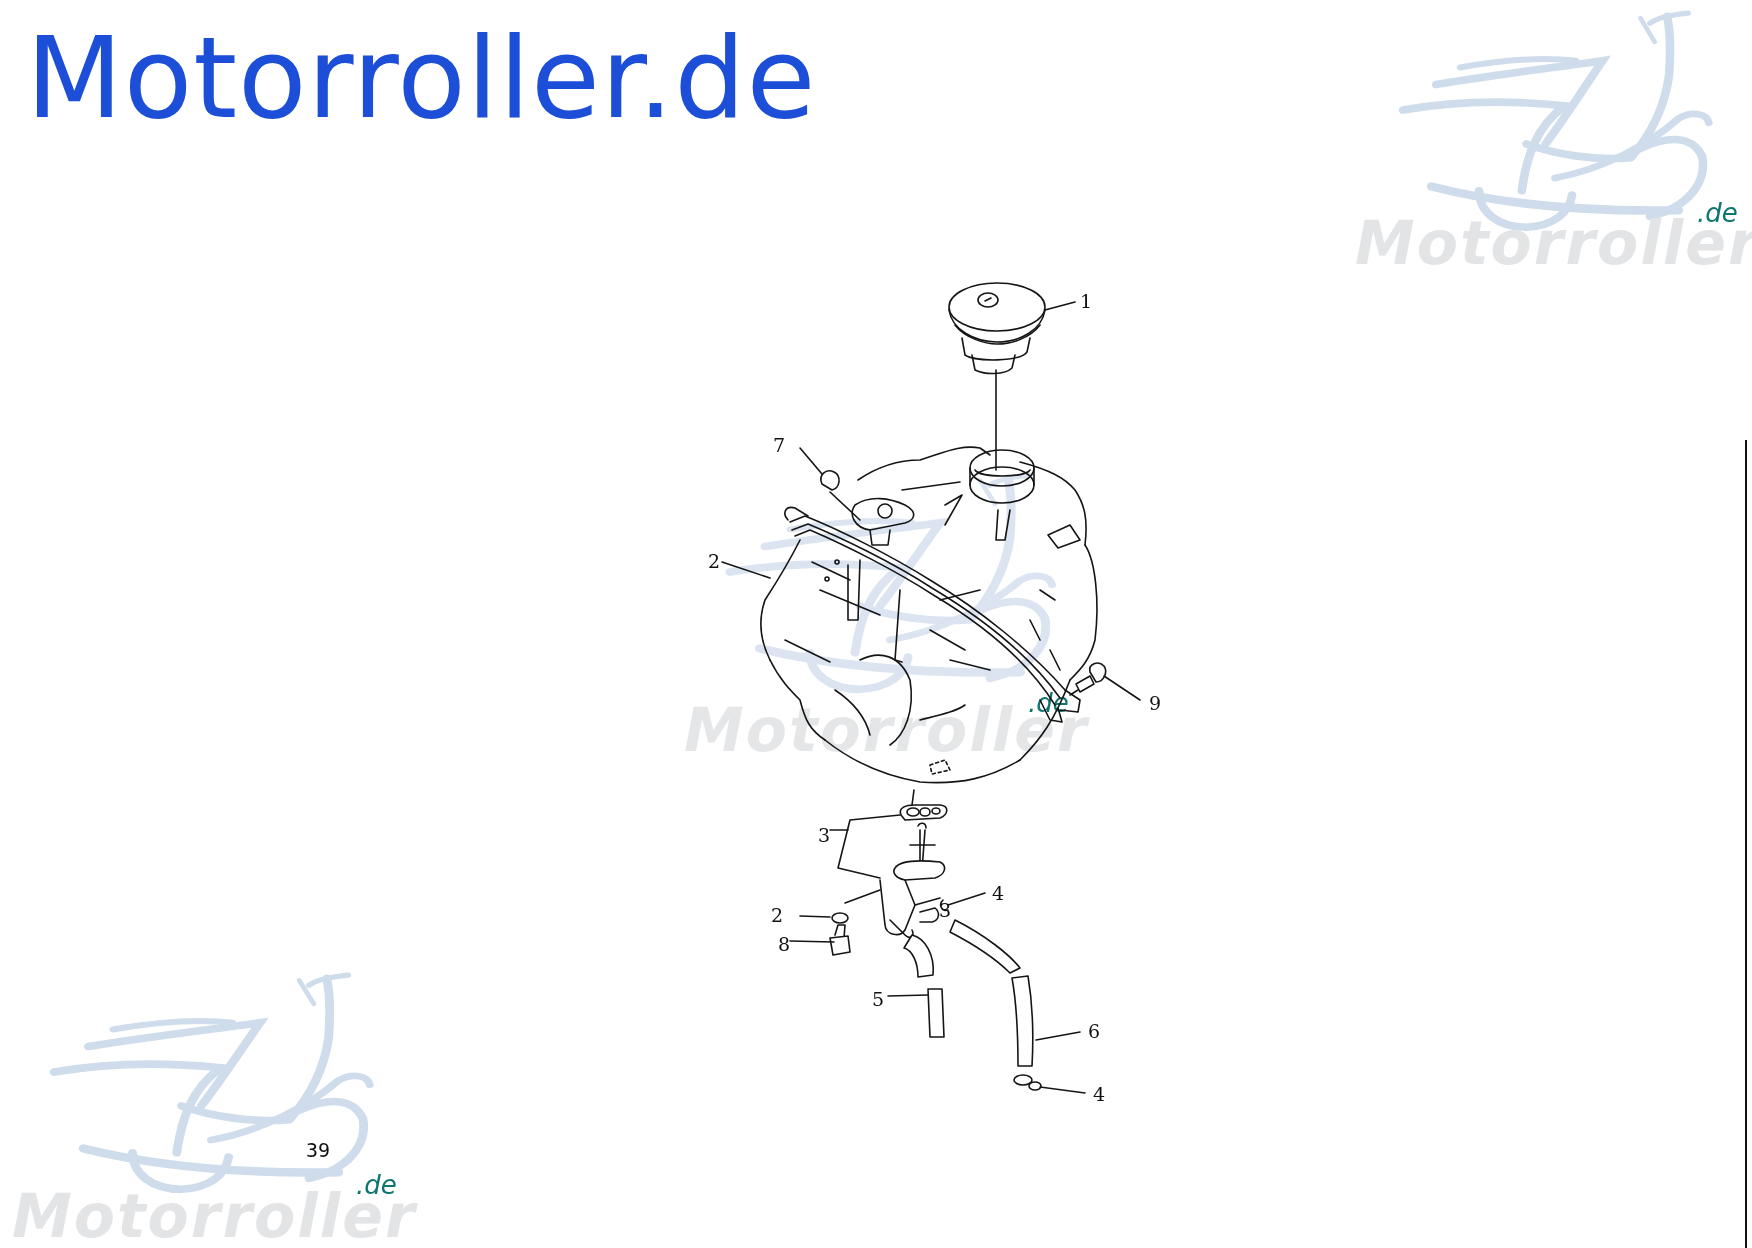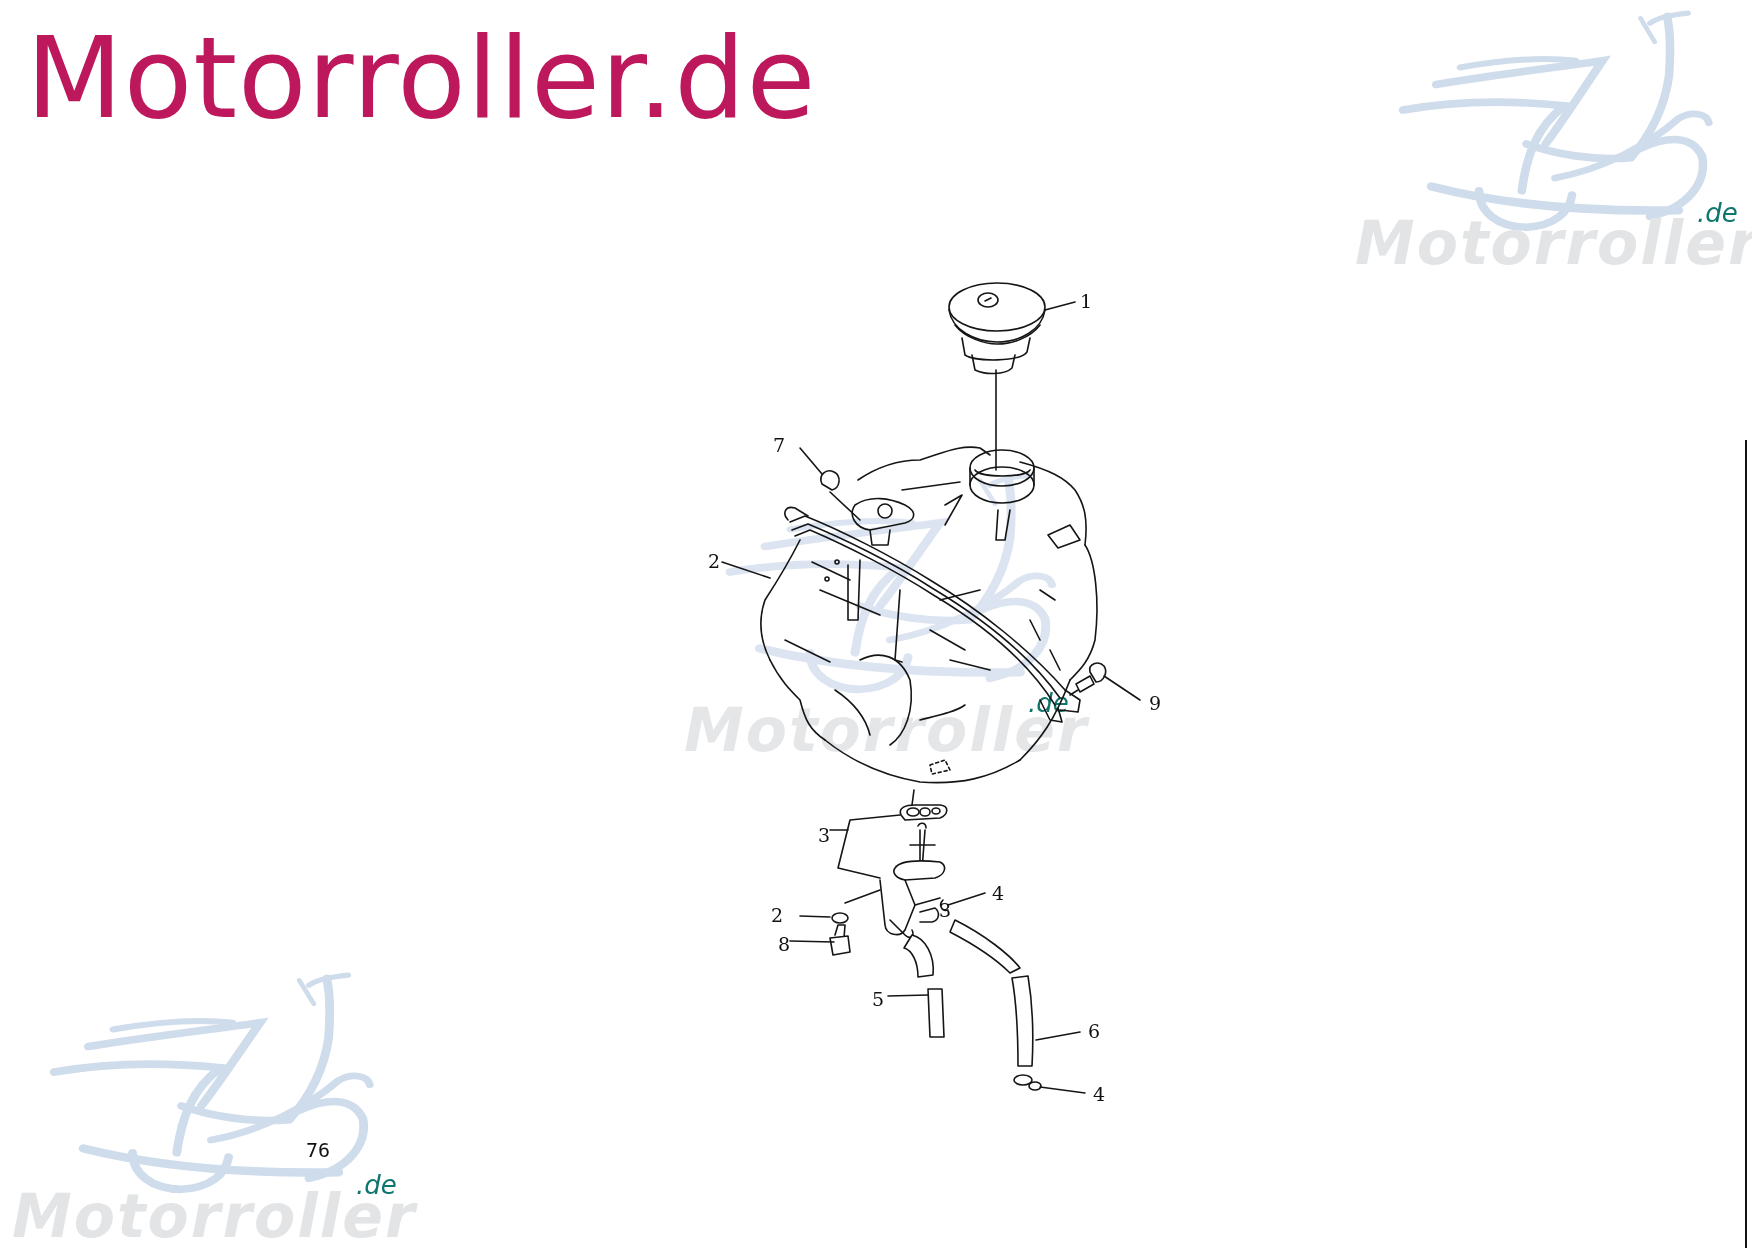--- a/index.html
+++ b/index.html
@@ -1,19 +1,19 @@
 <!DOCTYPE html>
 <html><head>
   <meta charset="utf-8">
   <style>
     html, body { margin: 0; padding: 0; background: #ffffff; }
     body { width: 1752px; height: 1248px; position: relative; overflow: hidden;
            font-family: "DejaVu Sans", sans-serif; }
     .wm-top { position: absolute; left: 26px; top: 22px; font-family: "DejaVu Sans", sans-serif;
-              font-size: 112px; color: #be185d; letter-spacing: 1px; line-height: 1; white-space: nowrap; }
+              font-size: 112px; color: #1d4ed8; letter-spacing: 1px; line-height: 1; white-space: nowrap; }
     .wm-logo-word { position: absolute; font-family: "DejaVu Sans", sans-serif; font-weight: bold;
                     font-style: italic; color: #e3e4e6; line-height: 1; white-space: nowrap; letter-spacing: 2px; }
     .wm-logo-de { position: absolute; font-family: "DejaVu Sans", sans-serif; font-style: italic;
                   color: #0f766e; line-height: 1; }
     svg.layer { position: absolute; left: 0; top: 0; }
     .callout { position: absolute; font-family: "DejaVu Serif", serif; font-size: 19px; color: #111;
                line-height: 1; }
     .page-number { position: absolute; left: 306px; top: 1138px; font-family: "DejaVu Sans Mono", monospace;
                    font-size: 20px; color: #111; }
     .edge-line { position: absolute; left: 1745px; top: 440px; width: 2px; height: 808px; background: #111; }
@@ -189,15 +189,15 @@
 <div class="callout" style="left:939px; top:901px;">3</div>
 <div class="callout" style="left:992px; top:884px;">4</div>
 <div class="callout" style="left:1093px; top:1085px;">4</div>
 <div class="callout" style="left:872px; top:990px;">5</div>
 <div class="callout" style="left:1088px; top:1022px;">6</div>
 <div class="callout" style="left:773px; top:436px;">7</div>
 <div class="callout" style="left:778px; top:935px;">8</div>
 <div class="callout" style="left:1149px; top:694px;">9</div>
 <div class="callout" style="left:771px; top:906px;">2</div>
 
-<div class="page-number">76</div>
+<div class="page-number">39</div>
 
 <div class="edge-line"></div>
 
 </body></html>

